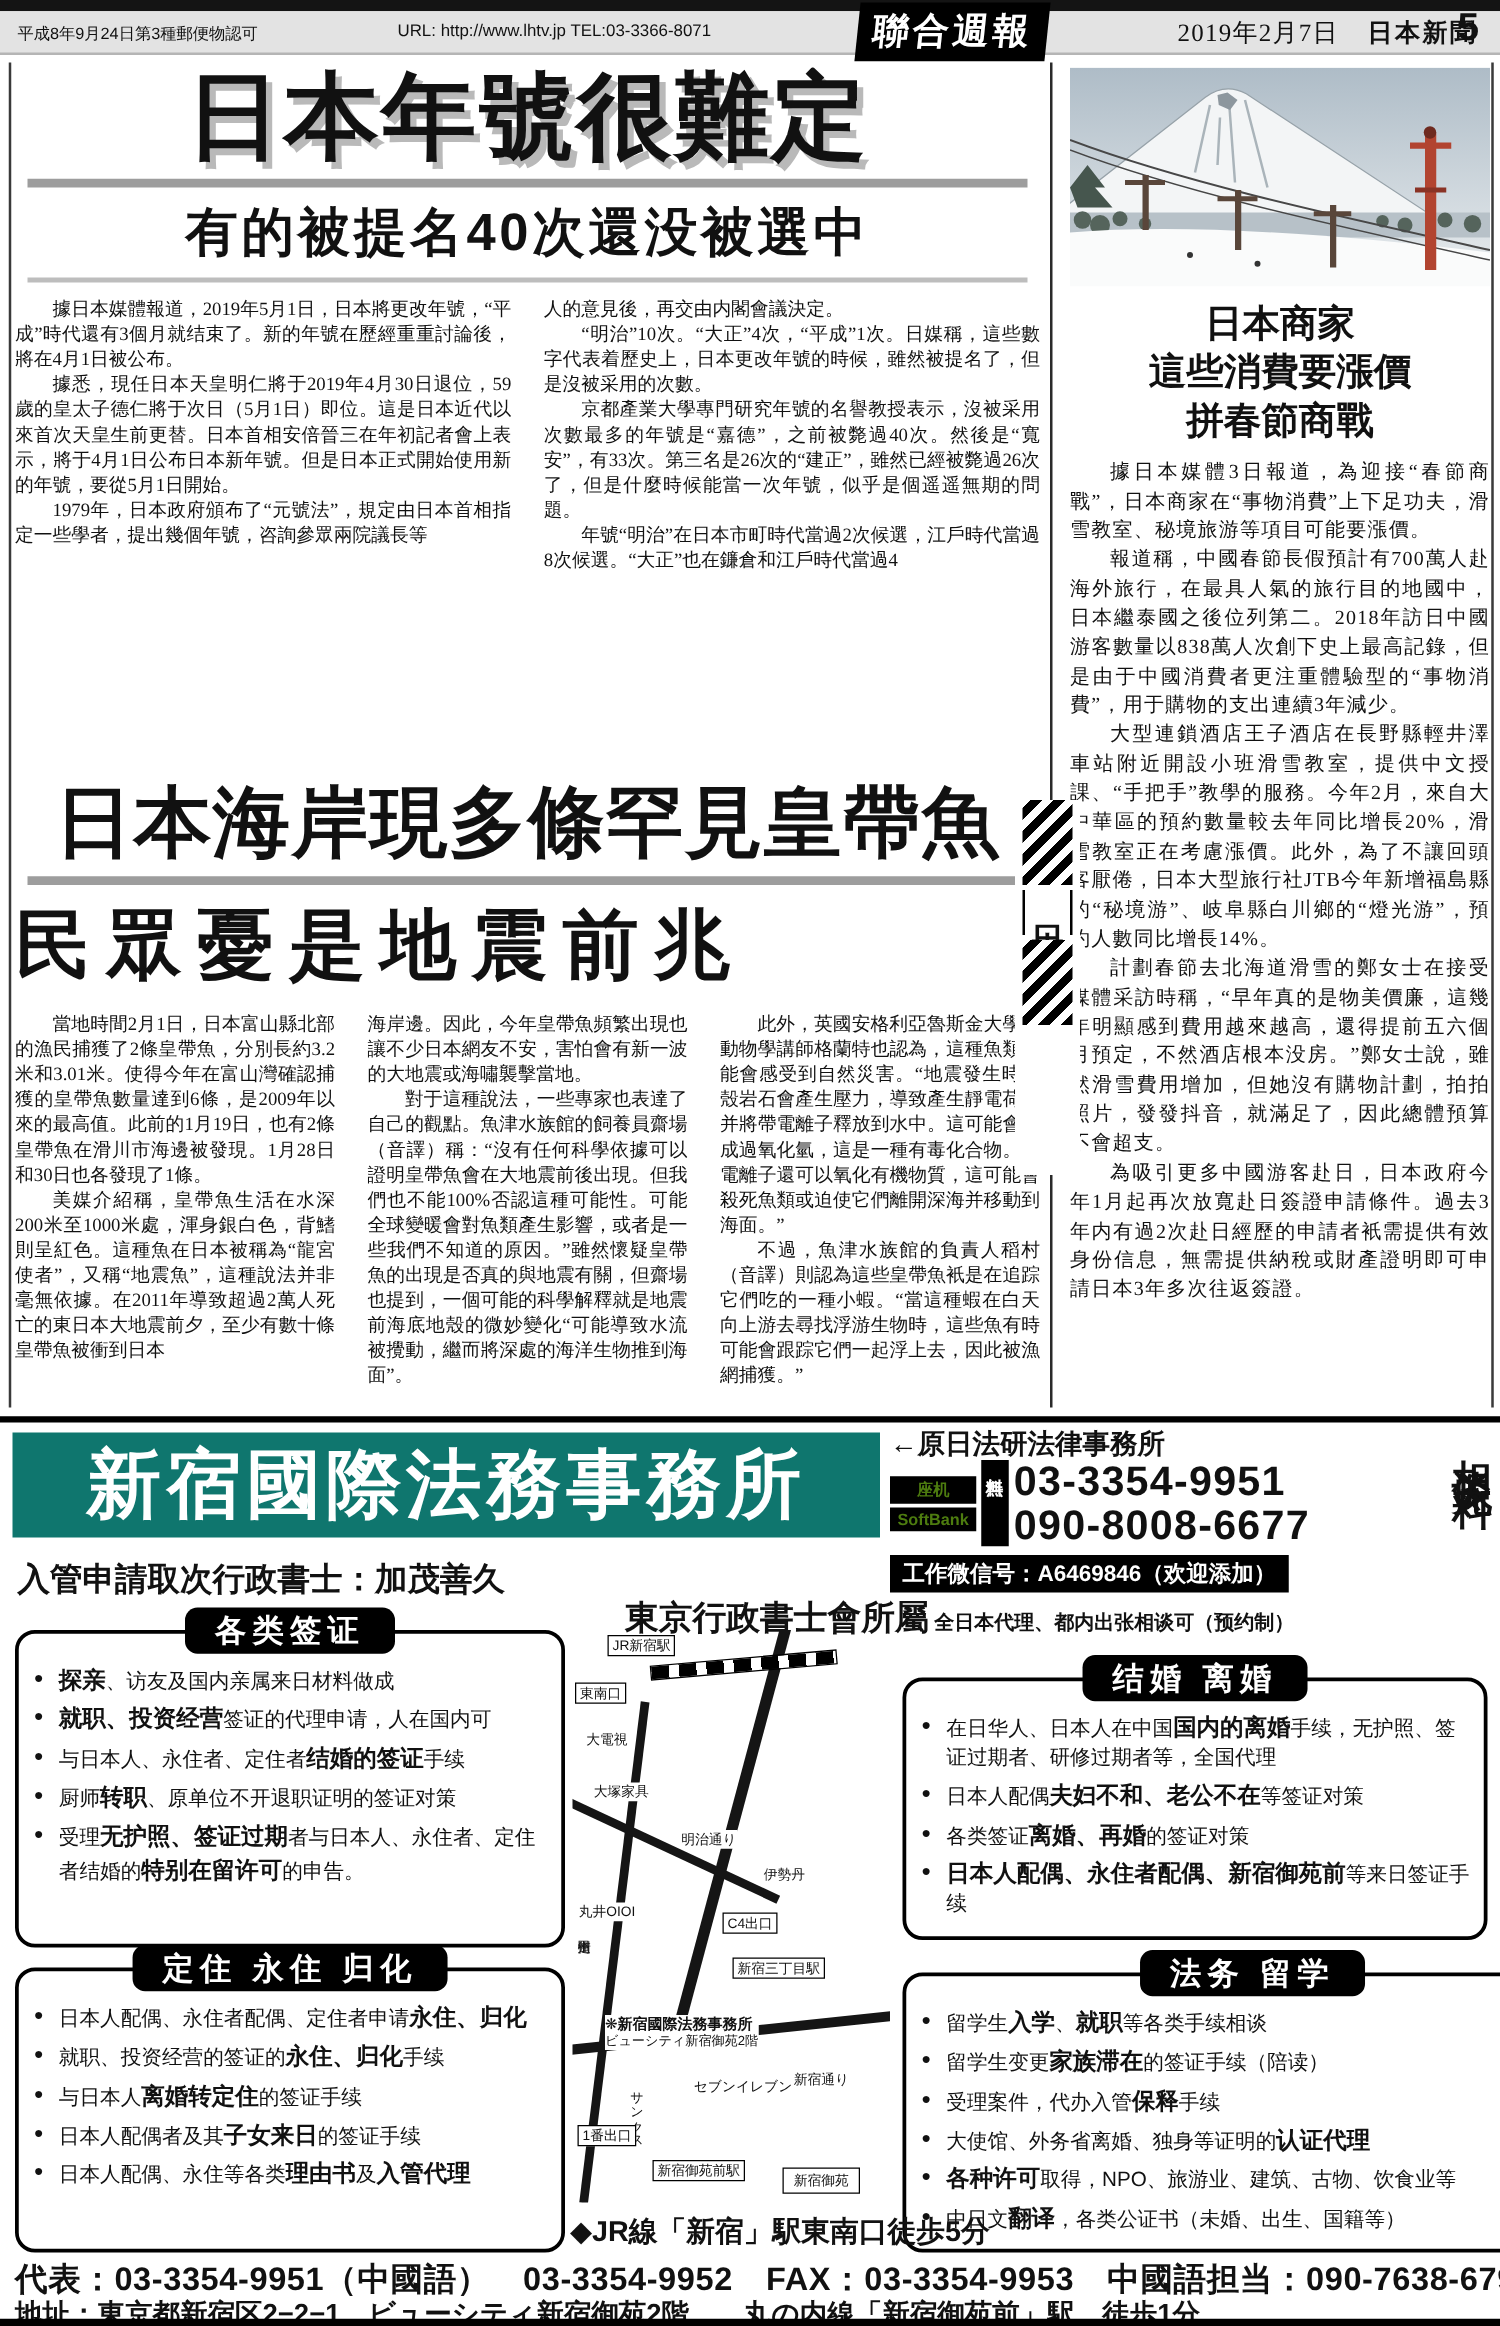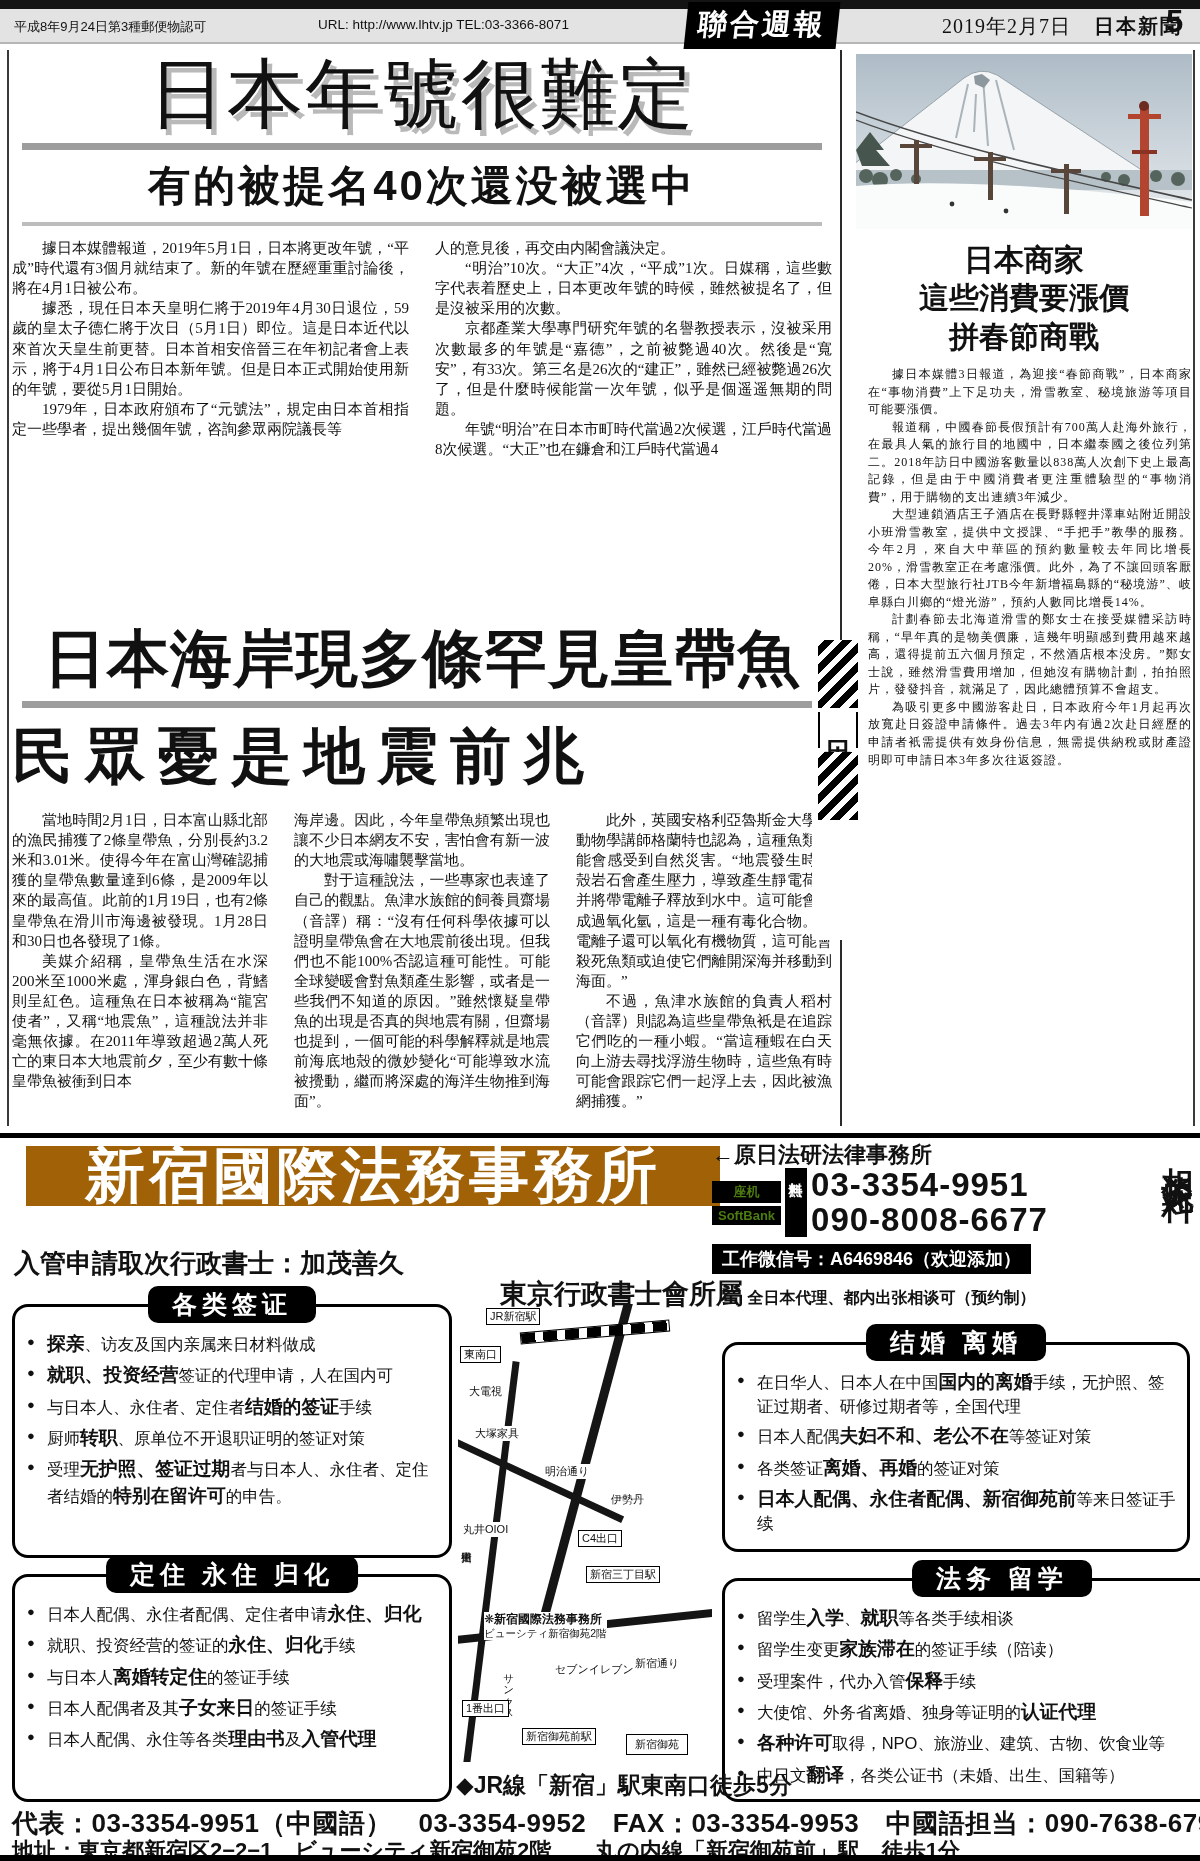--- a/index.html
+++ b/index.html
@@ -18,21 +18,21 @@
   .m-section { position:absolute; left:1094px; top:13px; font-size:20px; font-weight:bold; letter-spacing:2px; }
   .m-page { position:absolute; left:1166px; top:4px; font-family:"Liberation Sans",sans-serif; font-weight:900; font-size:31px; }
 
   
   #main { position:absolute; left:0; top:44px; width:1200px; height:1089px; }
   .edge-l { position:absolute; left:7px; top:6px; width:2px; height:1076px; background:#3a3a3a; }
   .edge-r { position:absolute; left:1193px; top:6px; width:2px; height:1076px; background:#3a3a3a; }
   .divider { position:absolute; left:840px; top:6px; width:2px; height:1076px; background:#2a2a2a; }
 
   #article1 { position:absolute; left:12px; top:10px; width:820px; height:572px; overflow:hidden; }
-  .a1-head { text-align:center; font-family:"Liberation Sans","DejaVu Sans",sans-serif; font-weight:400; font-size:76px;
+  .a1-head { text-align:center; font-family:"Liberation Sans","DejaVu Sans",sans-serif; font-weight:700; font-size:76px;
              line-height:1.04; letter-spacing:2px; white-space:nowrap; text-shadow:5px 6px 0 #b9b9b9; }
   .graybar { height:7px; background:#9d9d9d; margin:10px 10px 8px; }
   .a1-sub { text-align:center; font-family:"Liberation Sans","DejaVu Sans",sans-serif; font-weight:900; font-size:42px;
             letter-spacing:3px; white-space:nowrap; }
   .thinbar { height:4px; background:#bdbdbd; margin:8px 10px 0; }
   .cols { display:flex; gap:26px; margin-top:12px; }
   .col { flex:1; overflow:hidden; }
   .col p { font-size:15px; line-height:1.34; text-align:justify; }
   .p-ind { text-indent:2em; }
   .p-cont { text-indent:0; }
@@ -41,35 +41,35 @@
   .a2-head { text-align:center; font-family:"Liberation Sans","DejaVu Sans",sans-serif; font-weight:900; font-size:62px;
              line-height:1.05; white-space:nowrap; letter-spacing:1px; }
   .a2-sub { text-align:left; font-size:61px; font-weight:600; letter-spacing:12px; white-space:nowrap; margin-top:4px; }
 
   
   #side { position:absolute; left:856px; top:10px; width:336px; height:1078px; overflow:hidden; }
   .photo { width:336px; height:175px; display:block; }
   .side-head { margin-top:12px; text-align:center; font-family:"Liberation Sans","DejaVu Sans",sans-serif;
                font-weight:900; font-size:30px; line-height:1.28; }
   .side-body { margin-top:10px; }
-  .side-body p { font-size:12px; line-height:1.46; letter-spacing:1px; text-align:justify; text-indent:2em;margin-left:12px; }
+  .side-body p { font-size:16px; line-height:1.46; letter-spacing:1px; text-align:justify; text-indent:2em; }
 
   
   #vbanner { position:absolute; left:812px; top:596px; width:52px; height:300px; background:#fff; z-index:3;
              display:flex; flex-direction:column; align-items:center; }
   .stripe { width:40px; height:68px; background:repeating-linear-gradient(-45deg,#000 0 7px,#fff 7px 13px); }
   .vtext { writing-mode:vertical-rl; font-family:"Liberation Sans",sans-serif; font-weight:900; font-size:27px;
            letter-spacing:6px; padding:6px 0; border-left:2px solid #000; border-right:2px solid #000; margin:4px 0; }
 
   
   #ad { position:absolute; left:0; top:1133px; width:1200px; height:728px; border-top:5px solid #000;
         font-family:"Liberation Sans","DejaVu Sans",sans-serif; }
-  .ad-title { position:absolute; left:10px; top:8px; width:694px; height:60px; background:#a16207; color:#fff;
+  .ad-title { position:absolute; left:10px; top:8px; width:694px; height:84px; background:#0f766e; color:#fff;
               font-weight:900; font-size:60px; letter-spacing:4px; display:flex; align-items:center; justify-content:center;
-              white-space:nowrap;margin-left:16px; }
+              white-space:nowrap; }
   .ad-arrow { position:absolute; left:712px; top:2px; font-size:22px; font-weight:900; white-space:nowrap; }
   .ad-phones { position:absolute; left:712px; top:30px; display:flex; align-items:stretch; gap:4px; }
   .tagcol { display:flex; flex-direction:column; gap:3px; justify-content:center; }
   .tag { background:#000; color:#4d7c0f; font-size:13px; font-weight:bold; padding:2px 6px; text-align:center; white-space:nowrap; }
   .freetag { background:#000; color:#fff; writing-mode:vertical-rl; font-size:14px; font-weight:bold; padding:4px 2px;
              display:flex; align-items:center; }
   .numcol { display:flex; flex-direction:column; justify-content:space-between; }
   .bignum { font-size:33px; font-weight:900; line-height:1.05; white-space:nowrap; letter-spacing:1px; }
   .ad-wechat { position:absolute; left:712px; top:106px; background:#000; color:#fff; font-size:18px; font-weight:bold;
                padding:3px 10px; white-space:nowrap; }

